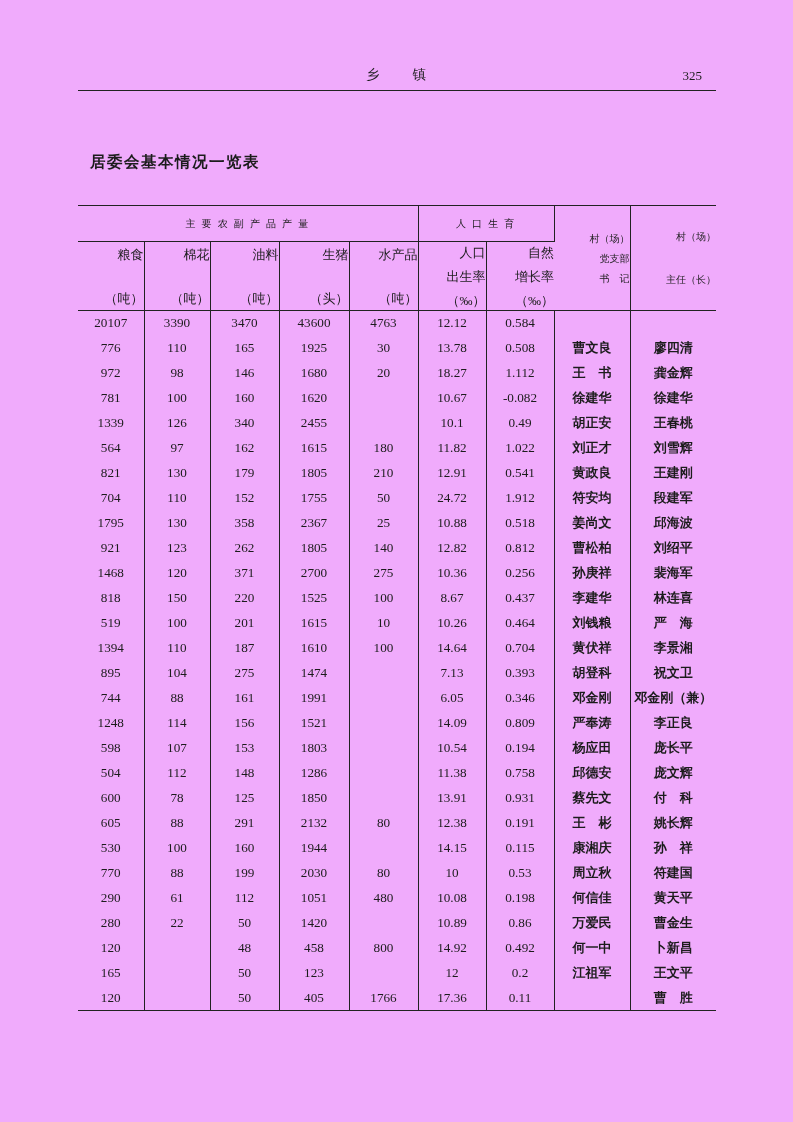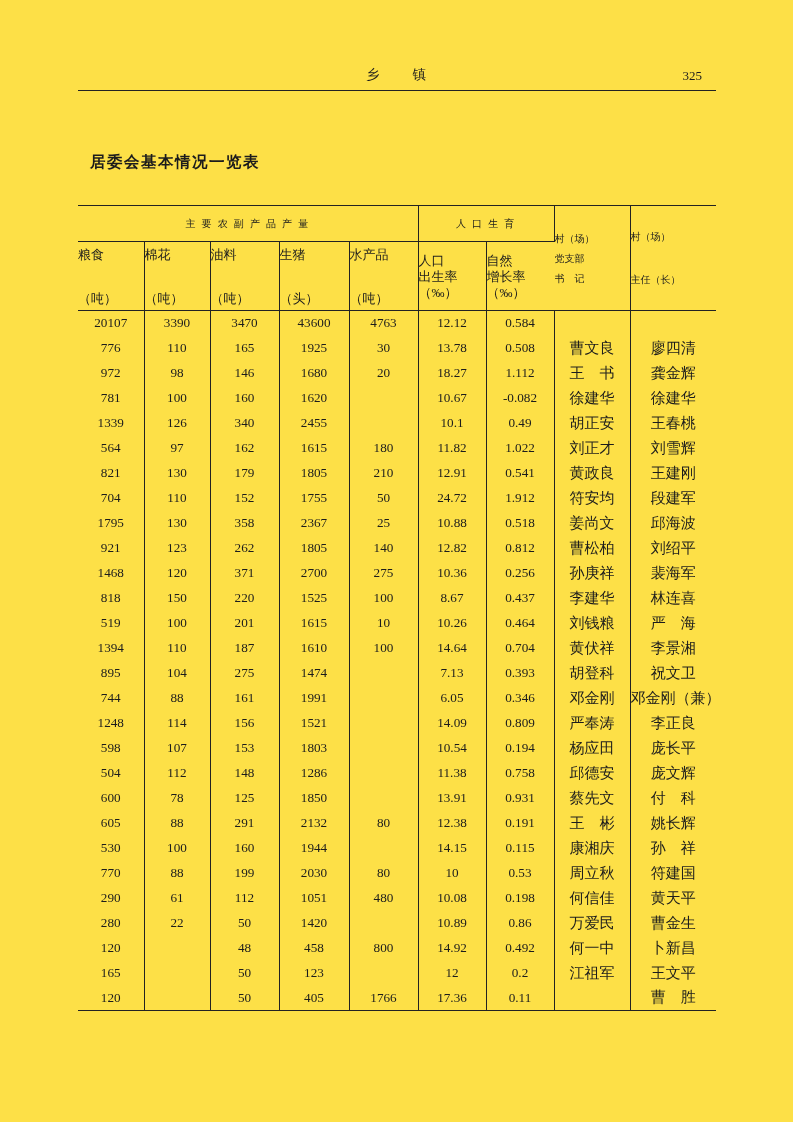--- a/index.html
+++ b/index.html
@@ -2,21 +2,21 @@
 <html><head>
 <meta charset="utf-8">
 <style>
   * { margin:0; padding:0; box-sizing:border-box; }
   html,body { background:#ffffff; }
   body {
     width:793px; height:1122px; position:relative;
     font-family:"Liberation Serif","DejaVu Serif",serif;
     color:#1c1c1c;
   }
-  .page { position:absolute; inset:0; background:#fde047; }
+  .page { position:absolute; inset:0; background:#f0abfc; }
 
   
   .running-head {
     position:absolute; left:78px; top:62px; width:638px; height:29px;
     border-bottom:1.5px solid #222;
   }
   .head-center {
     position:absolute; left:0; right:0; bottom:6px;
     text-align:center; font-size:13.5px; letter-spacing:2px;
   }
@@ -42,29 +42,29 @@
     padding:0; overflow:hidden; white-space:nowrap;
   }
   th:last-child, td:last-child { border-right:none; }
 
   tr.group-row th { height:36px; border-bottom:1px solid #222; font-size:10px; }
   tr.sub-row   th { height:69px; border-bottom:1px solid #222; }
   th.corner { border-bottom:1px solid #222; }
 
   .spread { letter-spacing:0.18em; }
 
-  .hdr { display:flex; flex-direction:column; align-items:flex-start; justify-content:center; height:100%; }
+  .hdr { display:flex; flex-direction:column; align-items:flex-end; justify-content:center; height:100%; }
   .hdr-2 { gap:29px; }
-  .hdr-3 { gap:1px; }
+  .hdr-3 { gap:9px; }
   .corner-sec .hdr { gap:5px; }
   .corner-dir .hdr { gap:28px; }
   .hdr span { line-height:15px; }
 
   tbody td { height:25px; font-size:13.2px; }
-  tbody td:nth-child(8), tbody td:nth-child(9) { font-size:15px; }
+  tbody td:nth-child(8), tbody td:nth-child(9) { font-size:13px;font-weight:bold; }
 </style>
 </head>
 <body>
 
 <div class="page">
 
   <div class="running-head">
     <div class="head-center">乡　　镇</div>
     <div class="page-num">325</div>
   </div>

